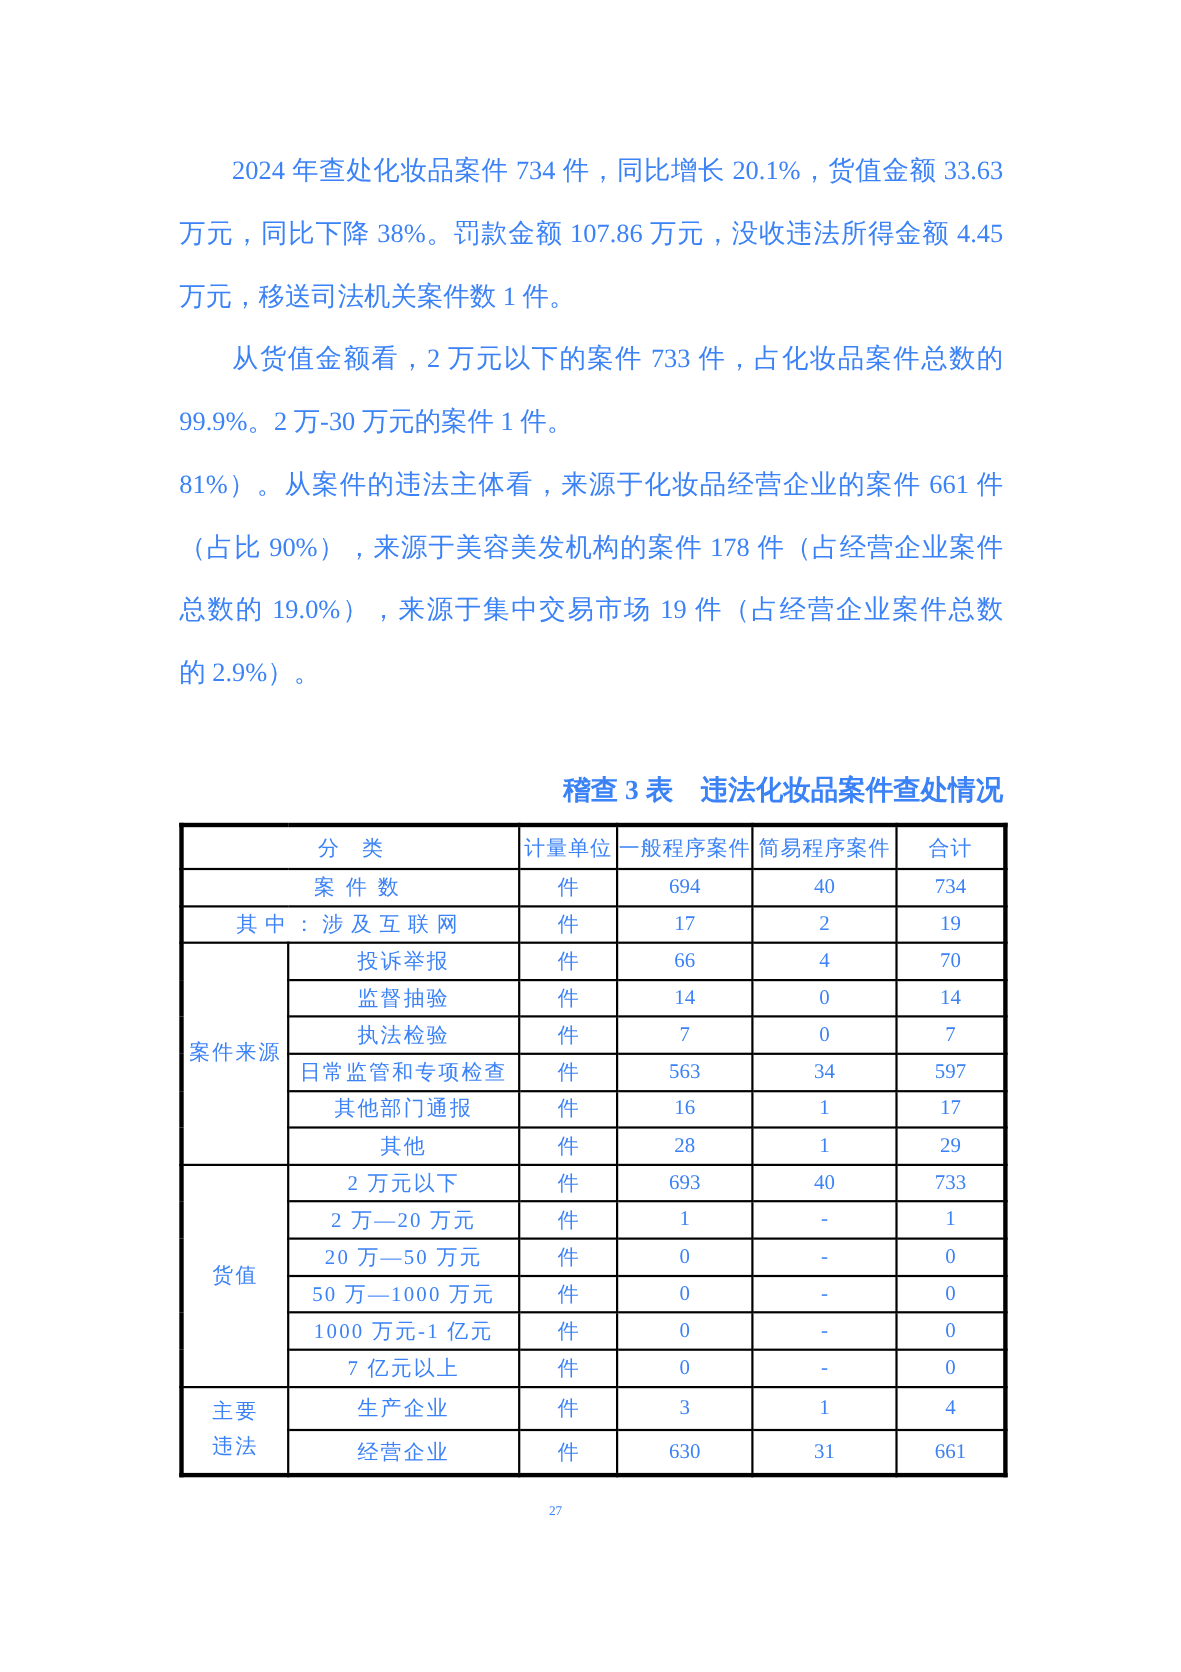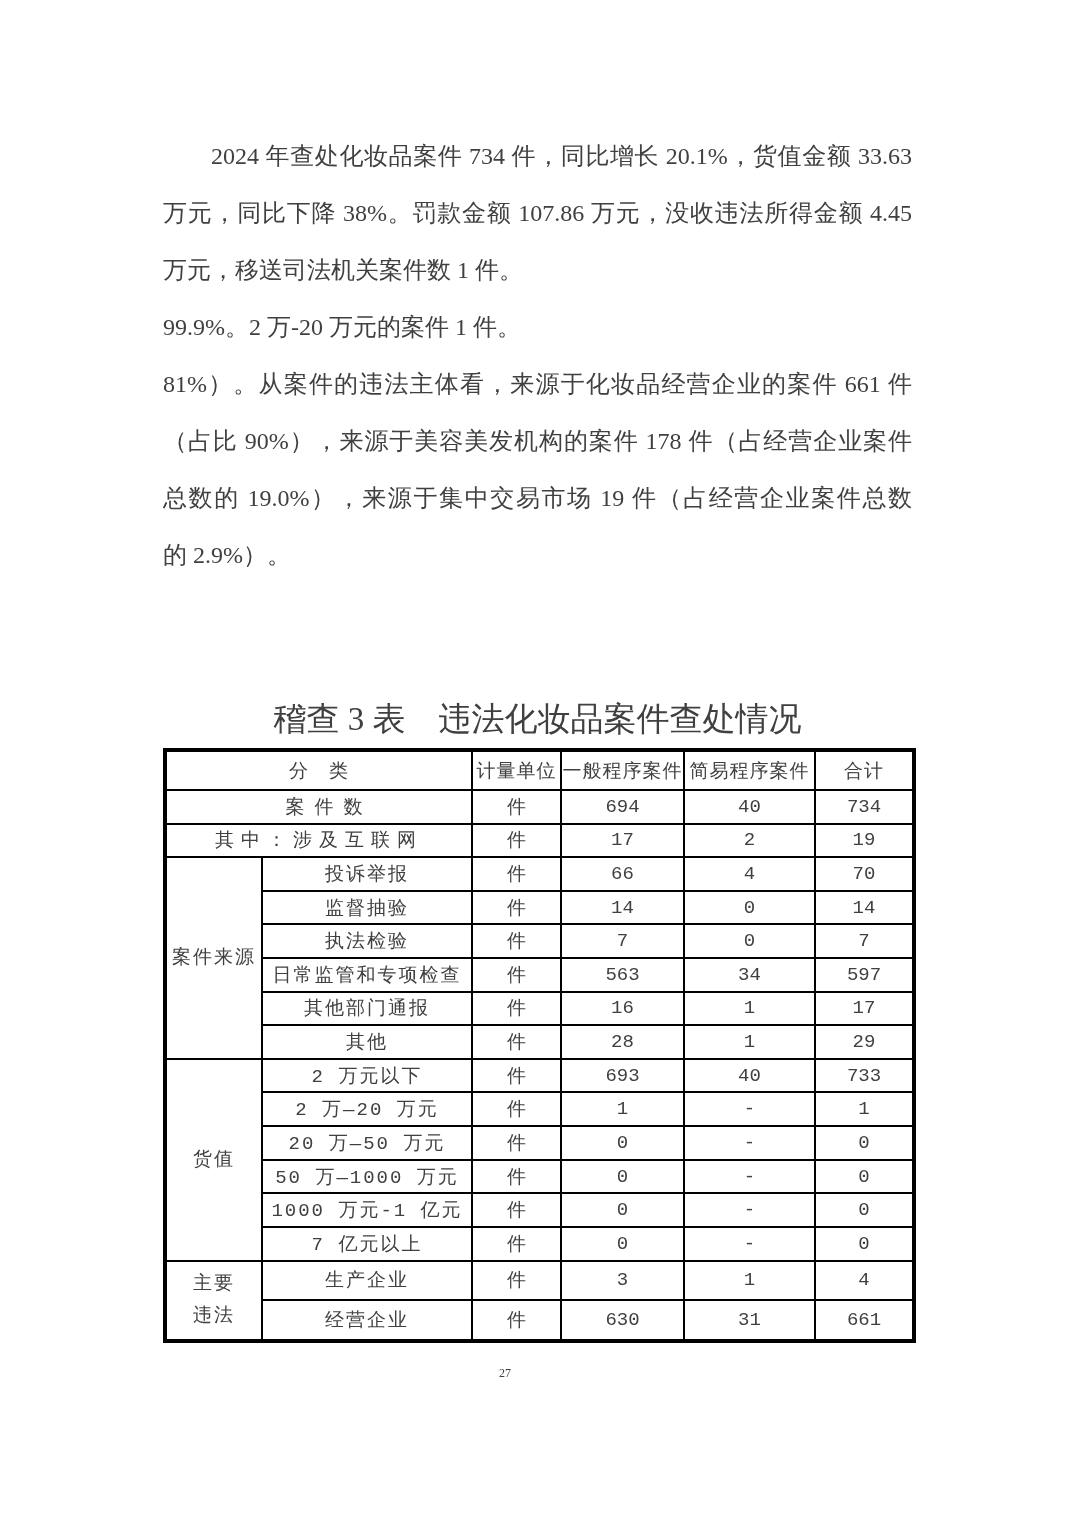--- a/index.html
+++ b/index.html
@@ -1,21 +1,21 @@
 <!DOCTYPE html>
 <html><head>
 <meta charset="utf-8">
 <style>
   html,body { margin:0; padding:0; background:#ffffff; }
   .page {
     position:relative;
     width:1074px;
     height:1520px;
     background:#ffffff;
-    color:#404040;
+    color:#3b82f6;
     font-family:"Liberation Serif","DejaVu Serif",serif;
     overflow:hidden;
   }
   .body-text {
     position:absolute;
     left:163px;
     top:128px;
     width:749px;
   }
   .paragraph { margin:0; }
@@ -30,34 +30,34 @@
   }
   .line.first { text-indent:48px; }
   .line.last  { text-align:left; text-align-last:left; }
   .table-title {
     position:absolute;
     left:163px;
     top:697px;
     width:749px;
     height:44px;
     line-height:44px;
-    text-align:center;
-    font-size:33px;
+    text-align:right;
+    font-size:25px;
+    font-weight:bold;
   }
   table.case-table {
     position:absolute;
     left:163px;
     top:748px;
     width:749px;
     height:595px;
     border-collapse:collapse;
     table-layout:fixed;
     border:4px solid #000000;
     font-size:19px;
-    font-family:Liberation Mono, monospace;
   }
   .case-table th, .case-table td {
     border:2px solid #000000;
     padding:0;
     vertical-align:middle;
     text-align:center;
     font-weight:normal;
   }
   .case-table thead tr { height:40px; }
   .case-table th { letter-spacing:1px; }
@@ -84,21 +84,22 @@
 
 <div class="page">
 
   <div class="body-text">
       <div class="paragraph">
         <div class="line first">2024 年查处化妆品案件 734 件，同比增长 20.1%，货值金额 33.63</div>
         <div class="line">万元，同比下降 38%。罚款金额 107.86 万元，没收违法所得金额 4.45</div>
         <div class="line last">万元，移送司法机关案件数 1 件。</div>
       </div>
       <div class="paragraph">
-        <div class="line last">99.9%。2 万-20 万元的案件 1 件。</div>
+        <div class="line first">从货值金额看，2 万元以下的案件 733 件，占化妆品案件总数的</div>
+        <div class="line last">99.9%。2 万-30 万元的案件 1 件。</div>
       </div>
       <div class="paragraph">
         <div class="line">81%）。从案件的违法主体看，来源于化妆品经营企业的案件 661 件</div>
         <div class="line">（占比 90%），来源于美容美发机构的案件 178 件（占经营企业案件</div>
         <div class="line">总数的 19.0%），来源于集中交易市场 19 件（占经营企业案件总数</div>
         <div class="line last">的 2.9%）。</div>
       </div>
     </div>
 
   <div class="table-title">稽查 3 表　违法化妆品案件查处情况</div>

